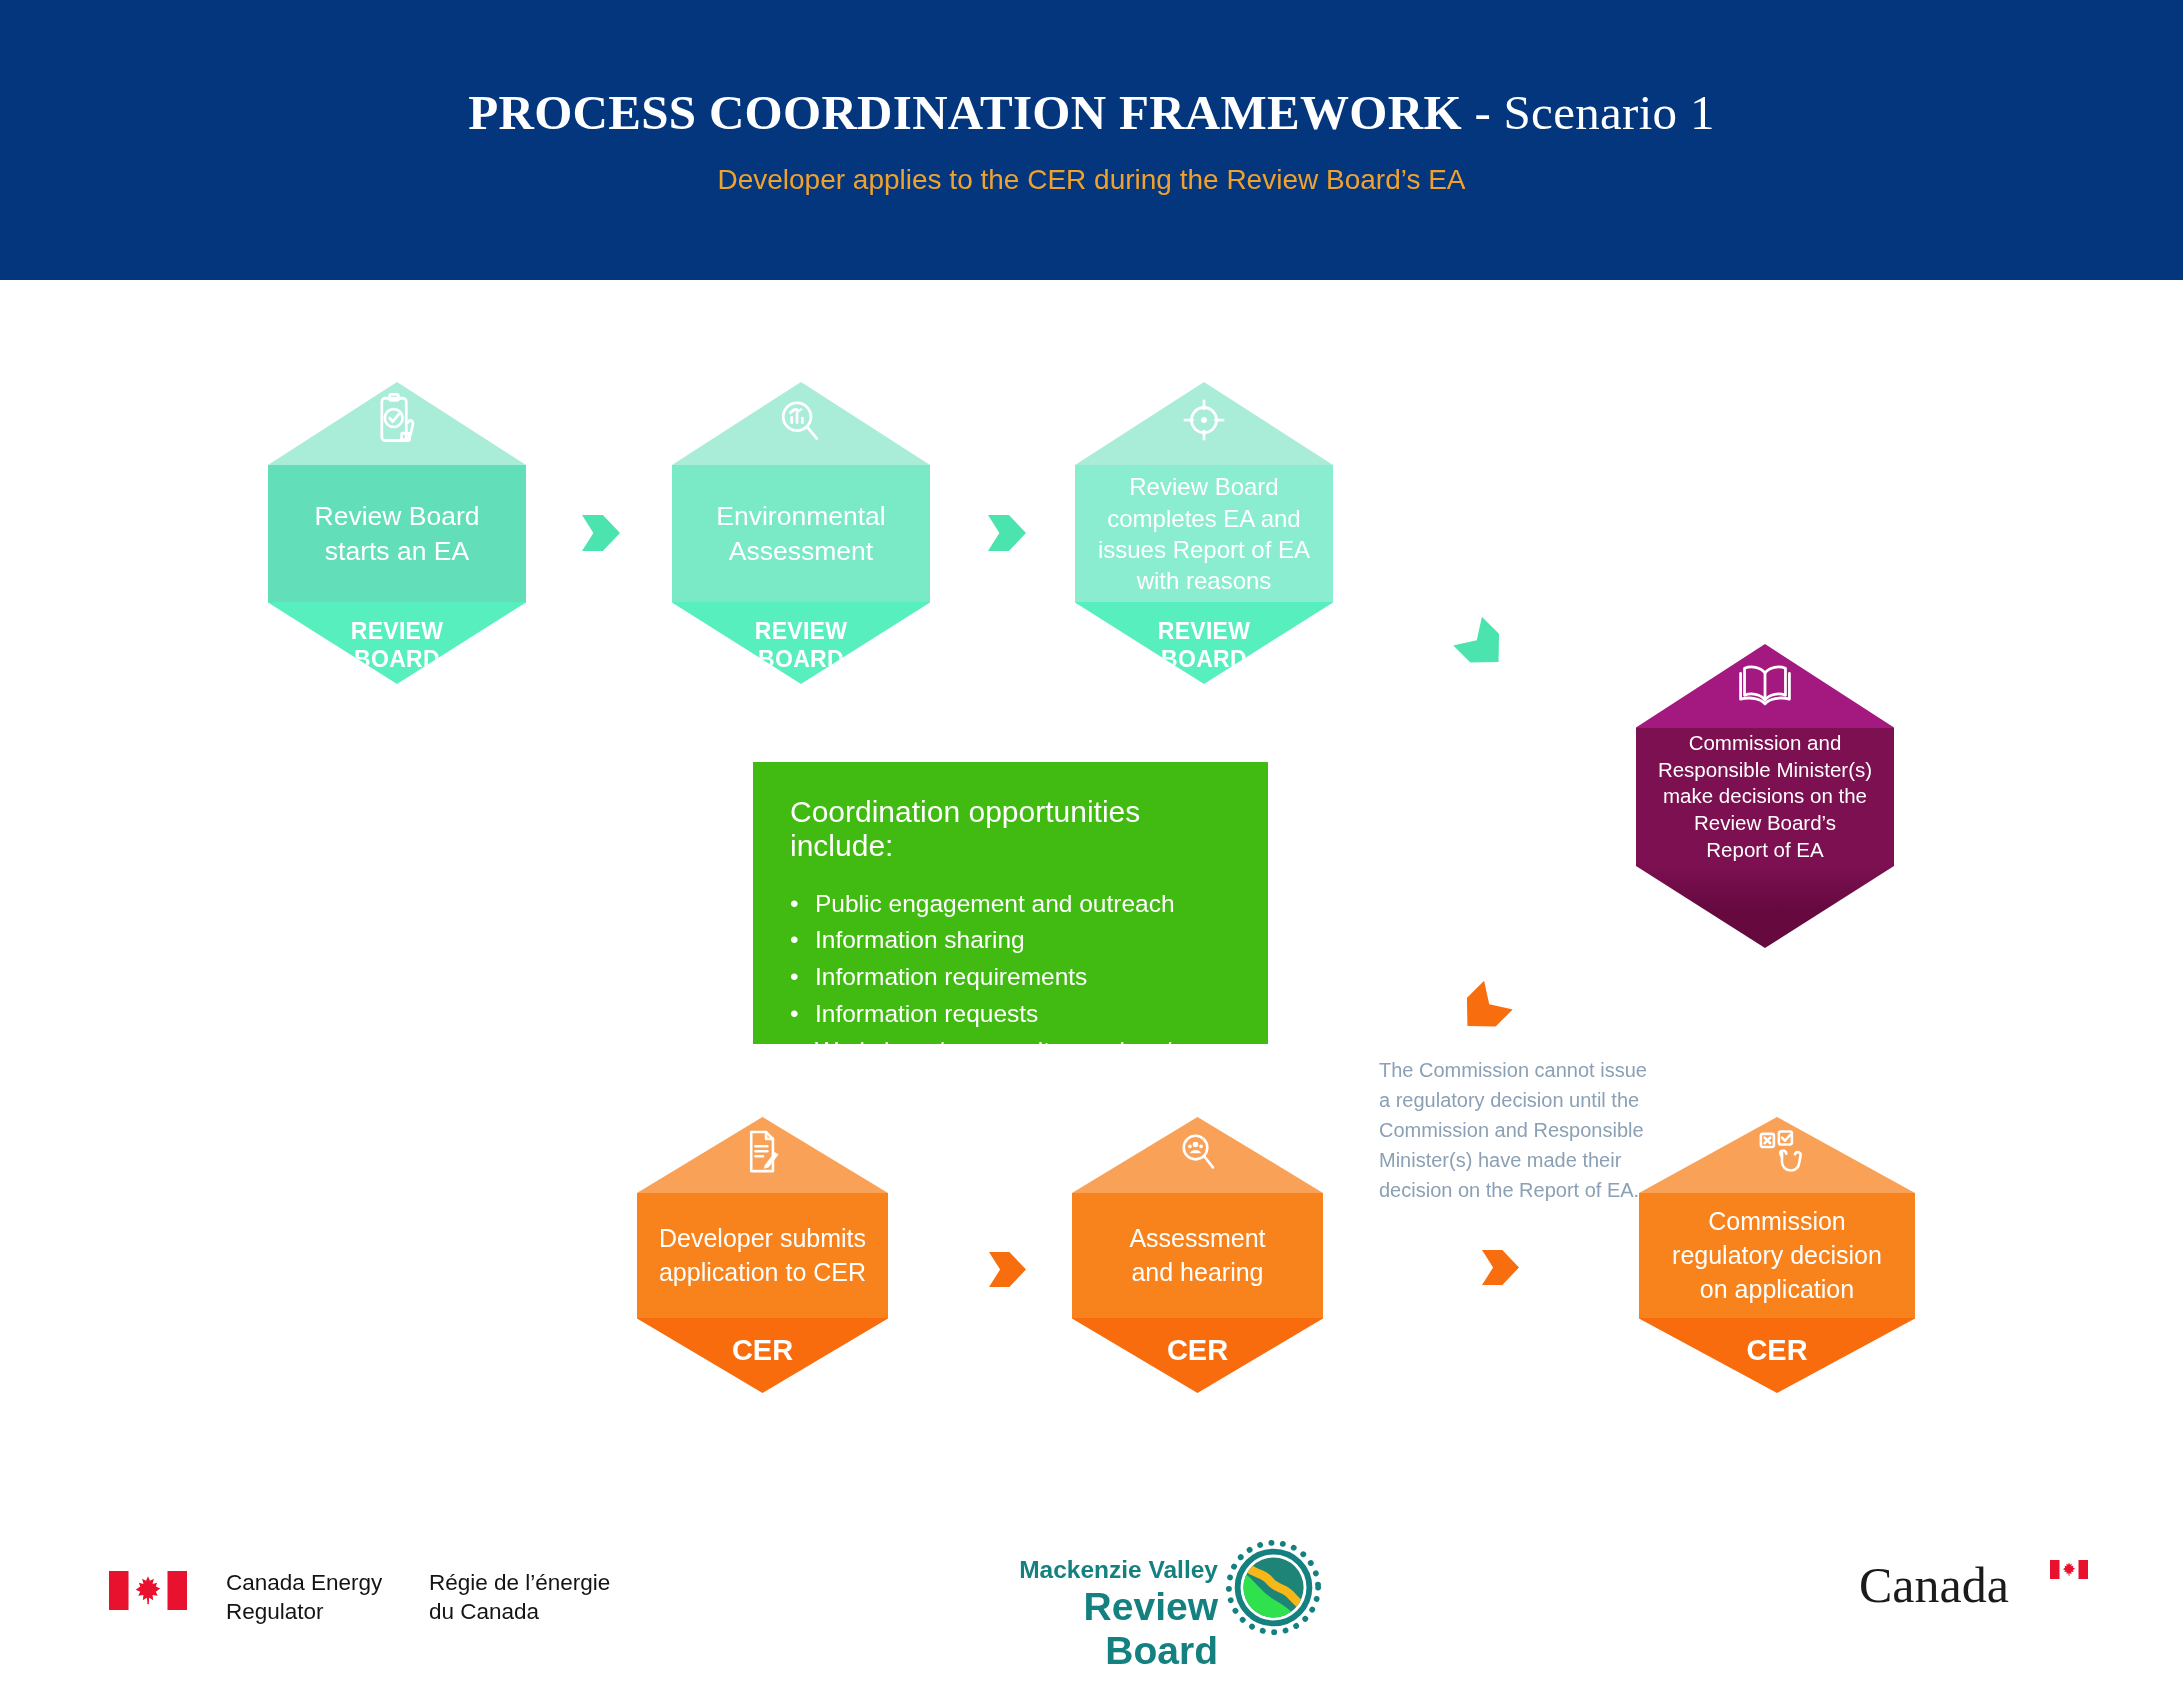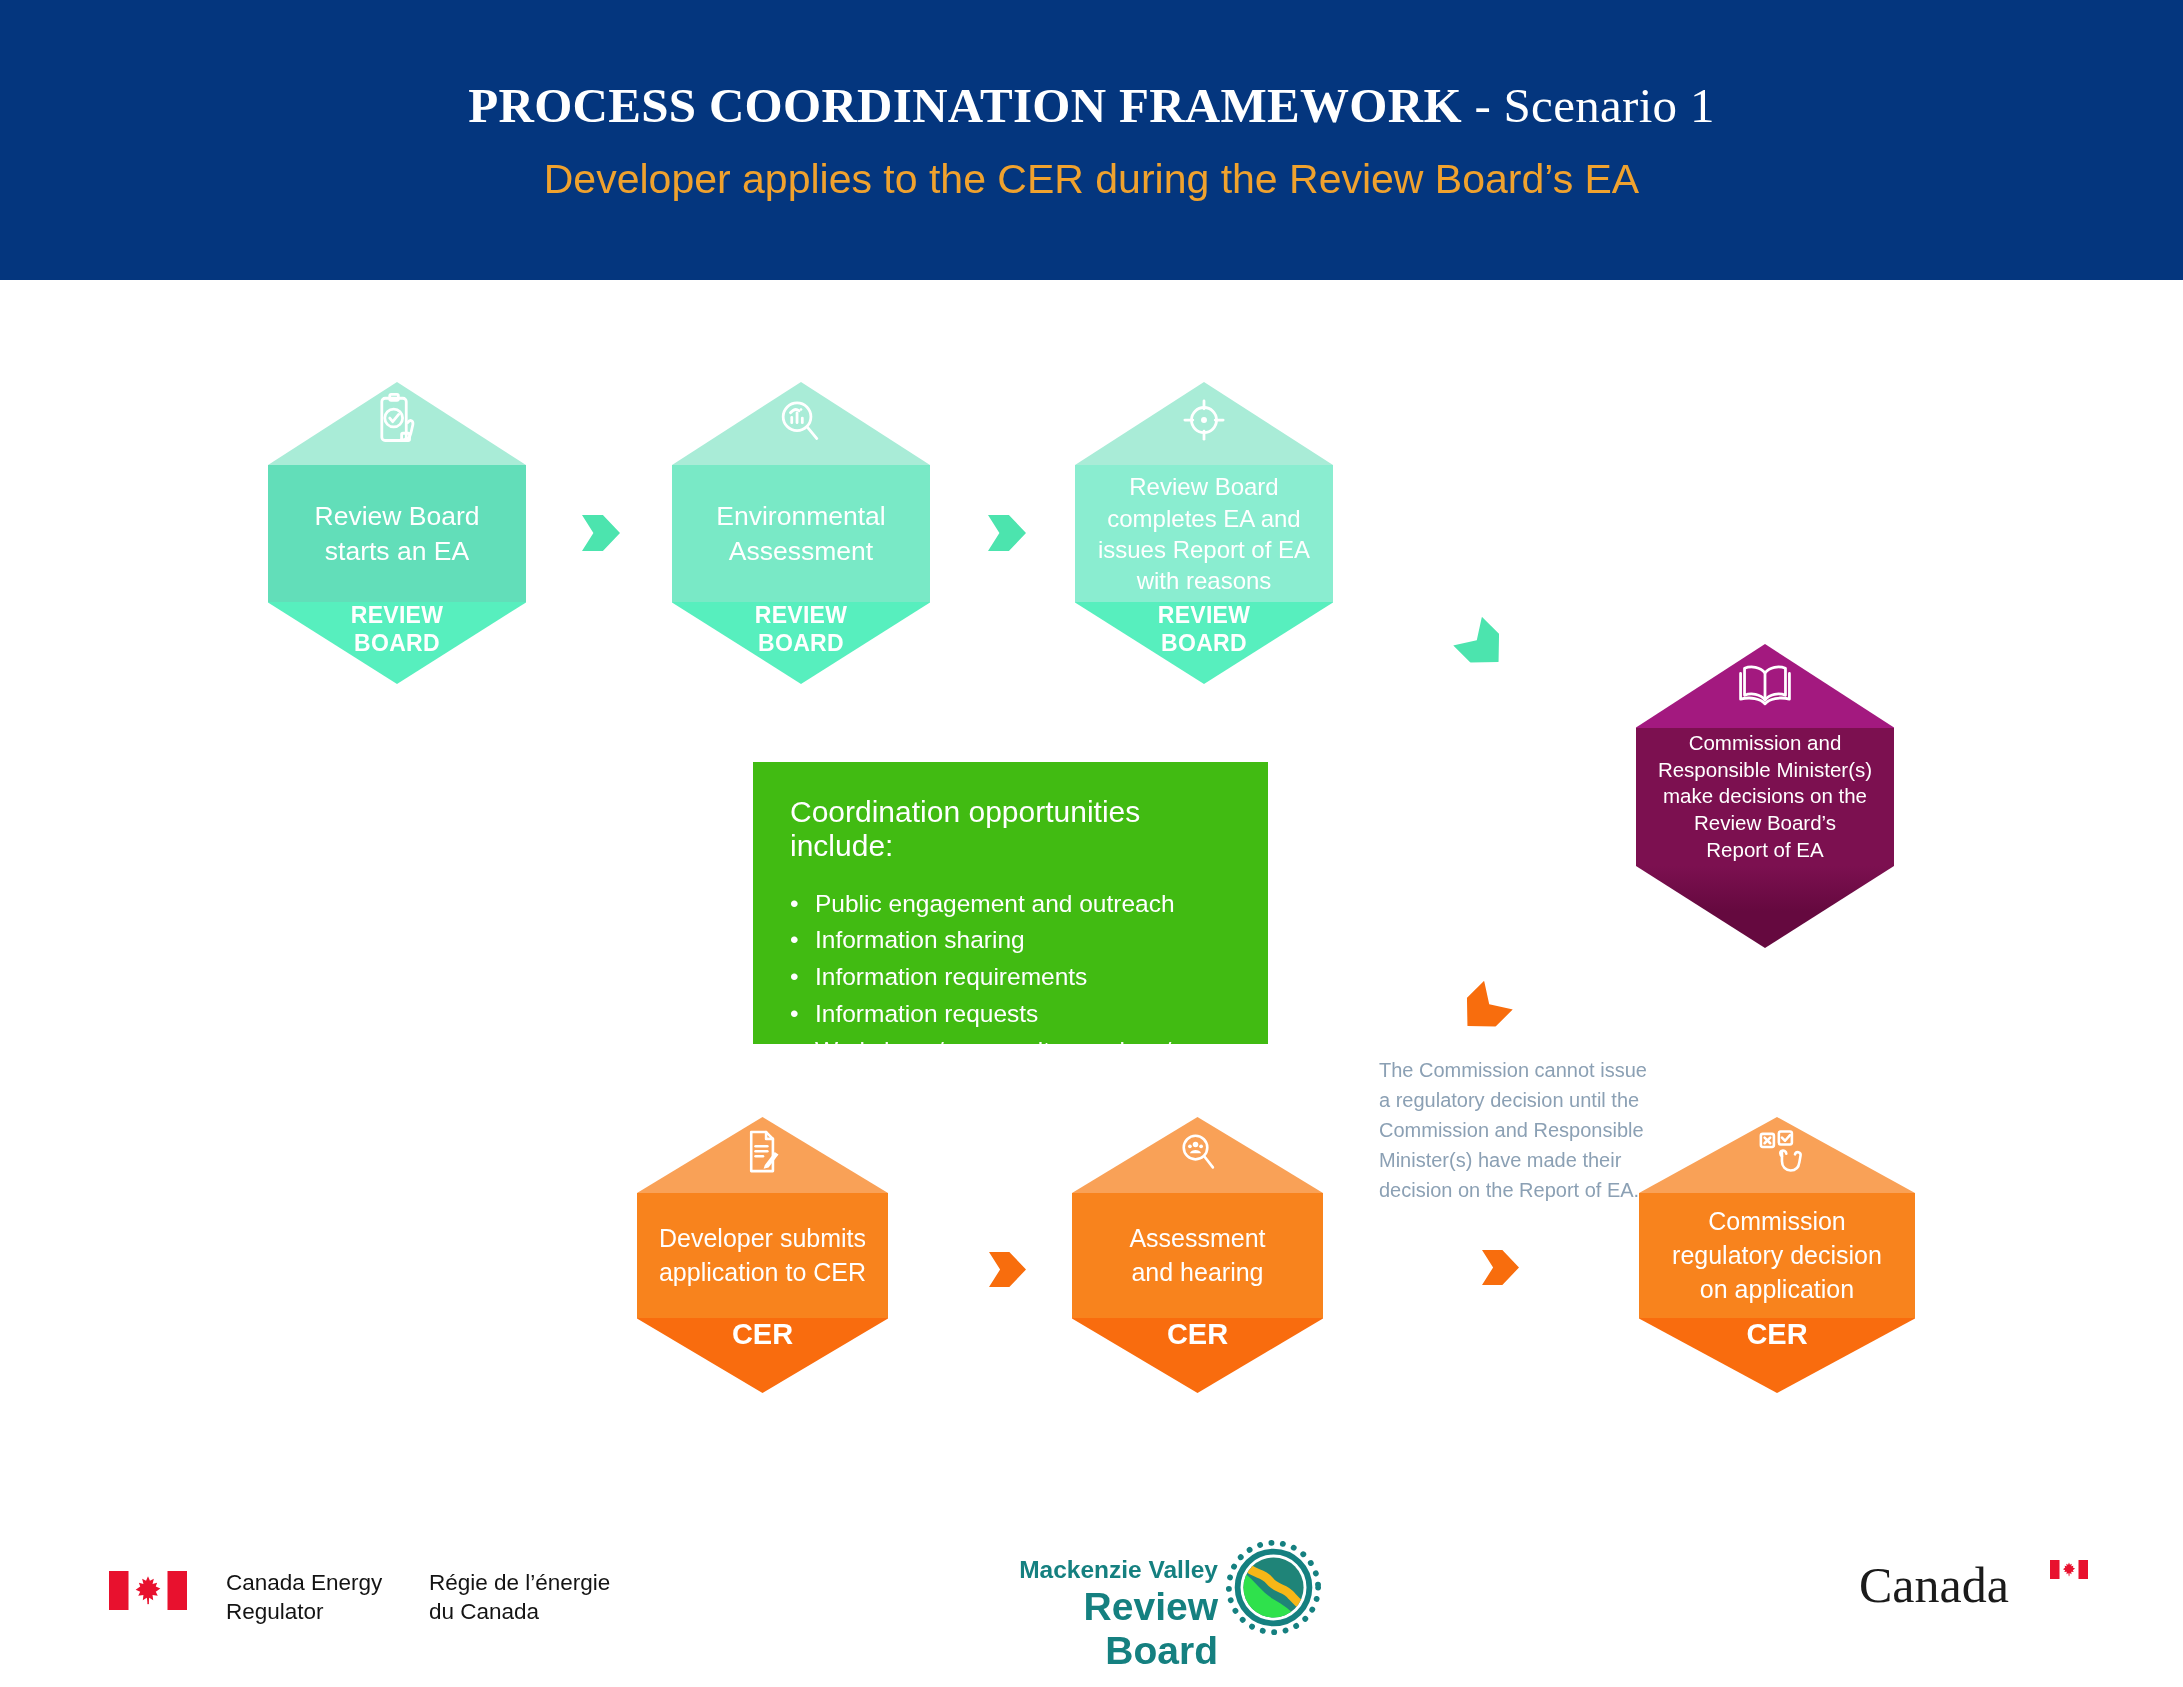--- a/index.html
+++ b/index.html
@@ -7,30 +7,30 @@
     width:2183px;height:1687px;position:relative;background:#ffffff;
     font-family:"Liberation Sans",sans-serif;overflow:hidden;
   }
   .abs{position:absolute;}
 
   
   .header{left:0;top:0;width:2183px;height:280px;background:var(--header-bg);
     display:flex;flex-direction:column;align-items:center;justify-content:center;}
   .title{color:#ffffff;font-size:49px;letter-spacing:0.3px;font-family:Liberation Serif, serif;}
   .title .b{font-weight:bold;}
-  .subtitle{color:var(--subtitle);font-size:41px;margin-top:22.5px;text-align:right;}
+  .subtitle{color:var(--subtitle);font-size:28px;margin-top:22.5px;text-align:right;}
 
   
   .hex{clip-path:polygon(50% 0%,100% 27.5%,100% 73%,50% 100%,0% 73%,0% 27.5%);}
   .hex .cap{position:absolute;left:0;top:0;width:100%;height:27.5%;
     display:flex;align-items:center;justify-content:center;}
   .hex .mid{position:absolute;left:0;top:27.5%;width:100%;height:45.5%;
     display:flex;align-items:center;justify-content:center;}
   .hex .bot{position:absolute;left:0;top:73%;width:100%;height:27%;
-    display:flex;align-items:flex-start;justify-content:center;box-sizing:border-box;}
+    display:flex;align-items:flex-start;justify-content:center;padding-top:16px;box-sizing:border-box;}
   .hex-text{color:#fff;font-size:26.5px;line-height:1.32;text-align:center;}
   .hex-text-sm{color:#fff;font-size:24px;line-height:1.3;text-align:center;}
   .hex-text-xs{color:#fff;font-size:20.5px;line-height:1.3;text-align:center;}
   .hex-text-b{color:#fff;font-size:25px;line-height:1.35;text-align:center;}
   .org-label{color:#fff;font-weight:bold;font-size:23px;line-height:1.18;text-align:center;letter-spacing:0.3px;}
   .cer-label{color:#fff;font-weight:bold;font-size:29px;text-align:center;}
   .t1 .cap{background:var(--teal-cap);} .t1 .mid{background:var(--teal-mid-1);}
   .t2 .cap{background:var(--teal-cap);} .t2 .mid{background:var(--teal-mid-2);}
   .t3 .cap{background:var(--teal-cap);} .t3 .mid{background:var(--teal-mid-3);}
   .t1 .bot,.t2 .bot,.t3 .bot{background:var(--teal-bottom);}

